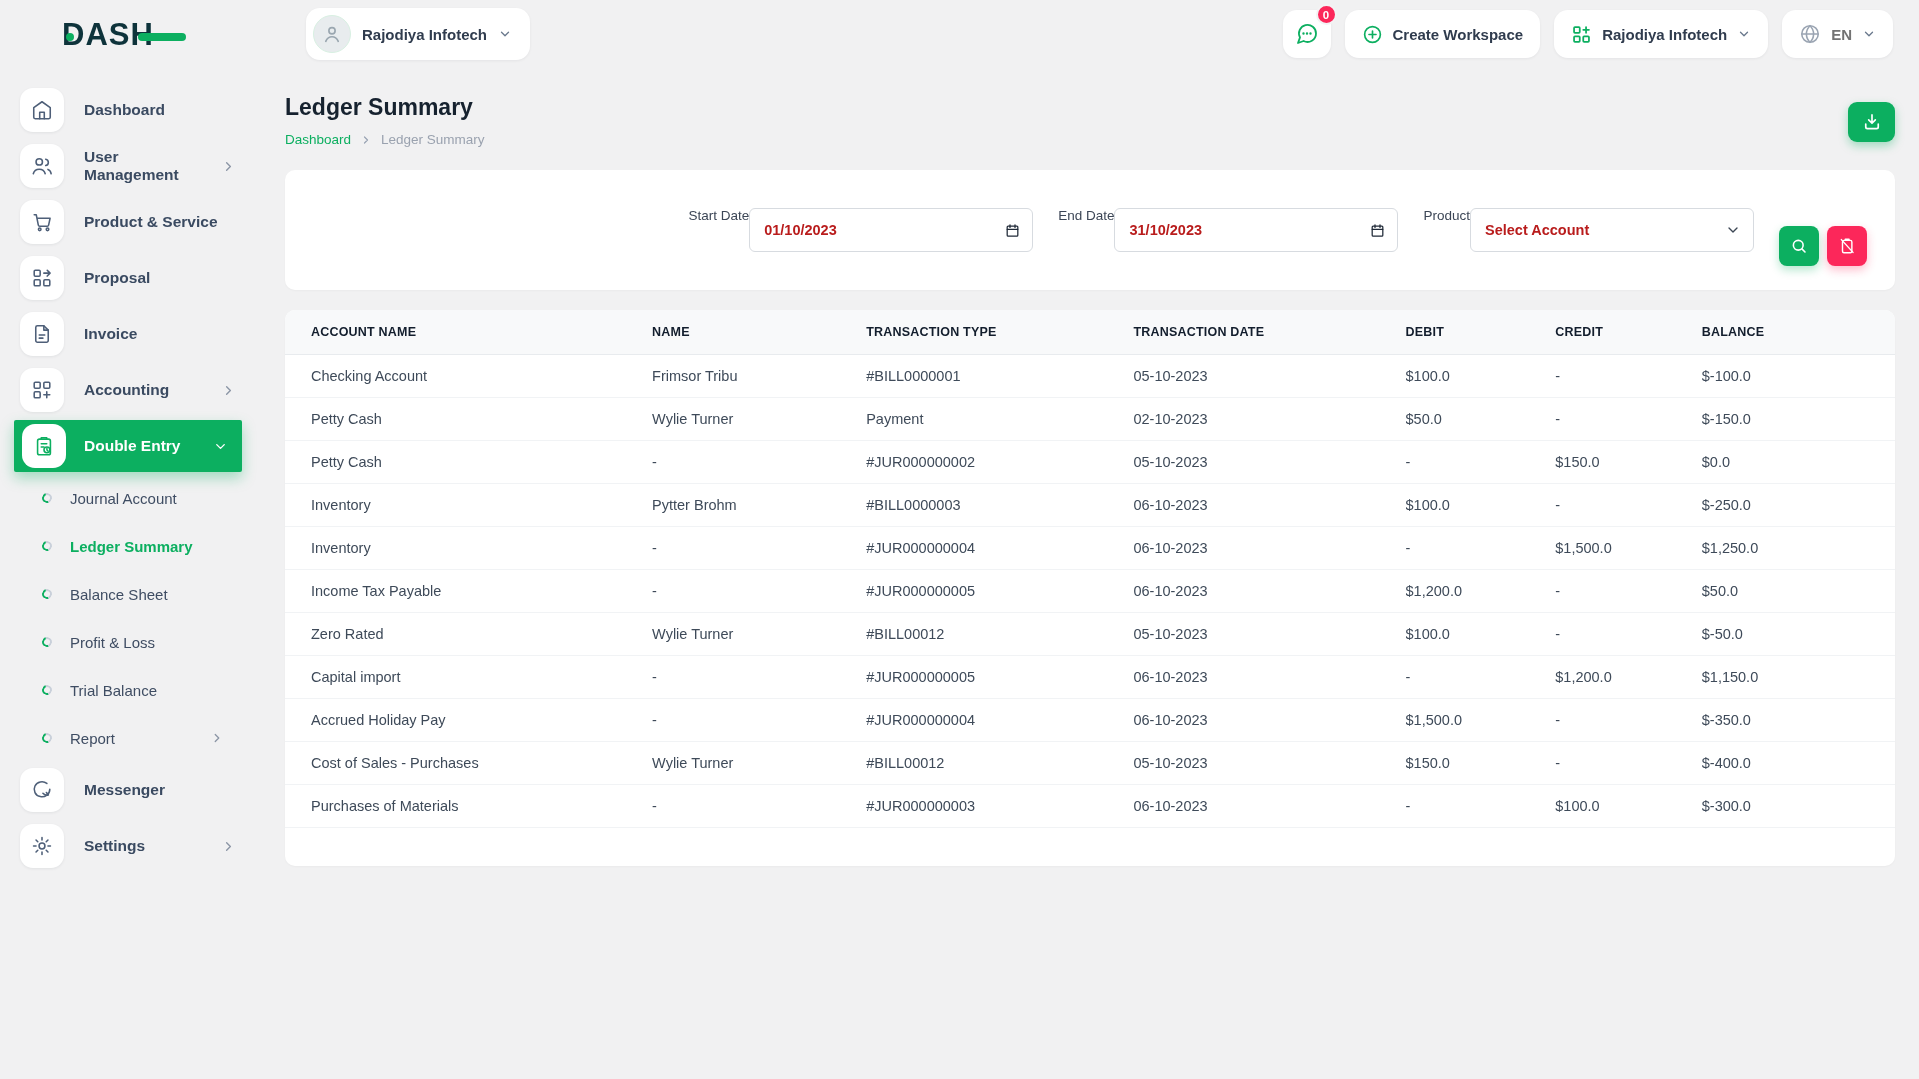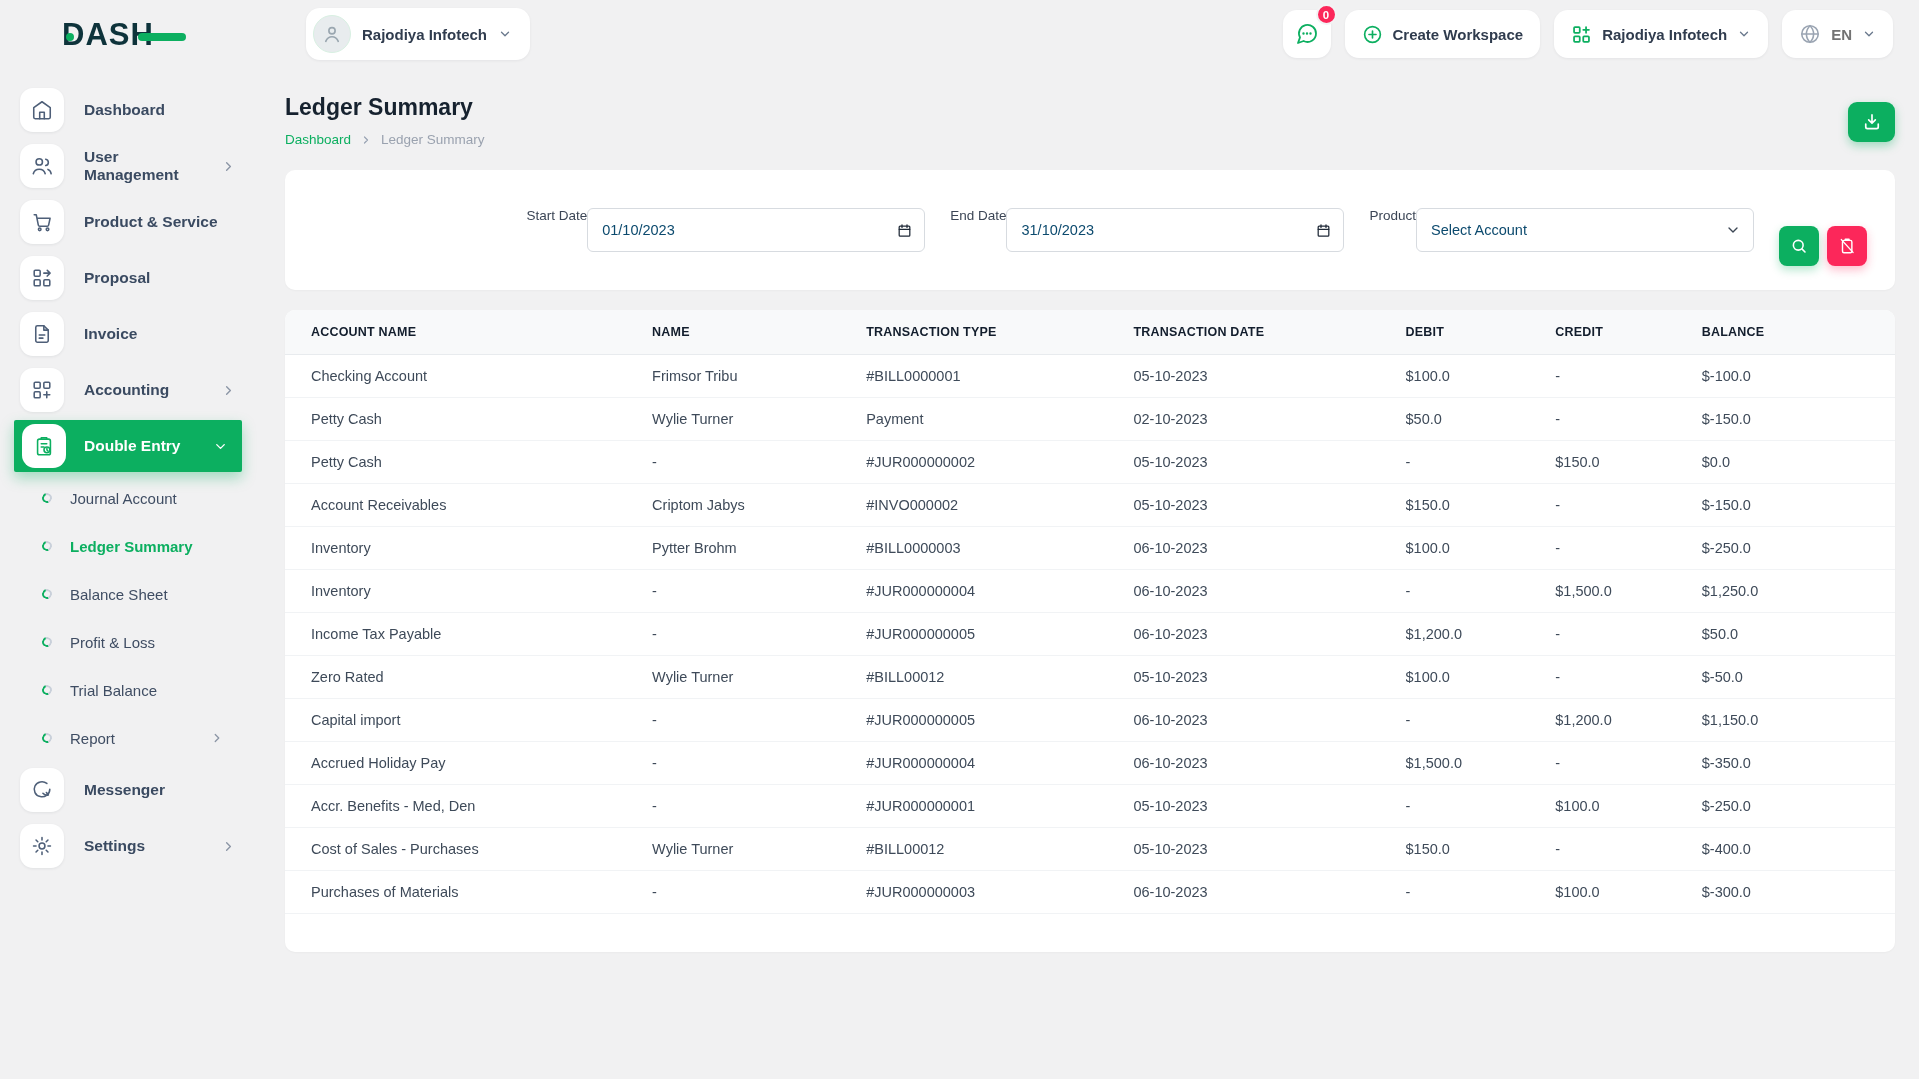--- a/index.html
+++ b/index.html
@@ -107,23 +107,23 @@
 
   
   .filter-card {
     margin-top:23px; height:120px; background:#fff; border-radius:10px;
     display:flex; align-items:center; justify-content:flex-end; gap:25px;
     padding-right:28px; box-shadow:0 1px 2px rgba(16,24,40,.03);
   }
   .field { display:flex; }
   .field-label { font-size:13.5px; font-weight:500; color:#3c4656; margin-bottom:9px; }
   .control {
-    width:338px; height:44px; border:1px solid #d7dbe0; border-radius:6px; background:#fff;
+    width:284px; height:44px; border:1px solid #d7dbe0; border-radius:6px; background:#fff;
     display:flex; align-items:center; justify-content:space-between;
-    padding:0 12px 0 14px; font-size:14.5px; color:#0c4a6e; cursor:pointer;
+    padding:0 12px 0 14px; font-size:14.5px; color:#b91c1c; cursor:pointer;font-weight:bold;
   }
   .control .ctl-icon { color:#1f2937; }
   .filter-actions { display:flex; gap:8px; margin-top:31px; }
   .btn-sq {
     width:40px; height:40px; border:0; border-radius:8px; color:#fff; cursor:pointer;
     display:flex; align-items:center; justify-content:center;
   }
   .btn-search { background:#0caf60; box-shadow:0 4px 10px rgba(12,175,96,.3); }
   .btn-reset { background:#fc275a; box-shadow:0 4px 10px rgba(252,39,90,.3); }
 
@@ -490,29 +490,20 @@
           <tr>
             <td>Petty Cash</td>
             <td>-</td>
             <td>#JUR000000002</td>
             <td>05-10-2023</td>
             <td>-</td>
             <td>$150.0</td>
             <td>$0.0</td>
           </tr>
           <tr>
-            <td>Account Receivables</td>
-            <td>Criptom Jabys</td>
-            <td>#INVO000002</td>
-            <td>05-10-2023</td>
-            <td>$150.0</td>
-            <td>-</td>
-            <td>$-150.0</td>
-          </tr>
-          <tr>
             <td>Inventory</td>
             <td>Pytter Brohm</td>
             <td>#BILL0000003</td>
             <td>06-10-2023</td>
             <td>$100.0</td>
             <td>-</td>
             <td>$-250.0</td>
           </tr>
           <tr>
             <td>Inventory</td>
@@ -553,29 +544,20 @@
           <tr>
             <td>Accrued Holiday Pay</td>
             <td>-</td>
             <td>#JUR000000004</td>
             <td>06-10-2023</td>
             <td>$1,500.0</td>
             <td>-</td>
             <td>$-350.0</td>
           </tr>
           <tr>
-            <td>Accr. Benefits - Med, Den</td>
-            <td>-</td>
-            <td>#JUR000000001</td>
-            <td>05-10-2023</td>
-            <td>-</td>
-            <td>$100.0</td>
-            <td>$-250.0</td>
-          </tr>
-          <tr>
             <td>Cost of Sales - Purchases</td>
             <td>Wylie Turner</td>
             <td>#BILL00012</td>
             <td>05-10-2023</td>
             <td>$150.0</td>
             <td>-</td>
             <td>$-400.0</td>
           </tr>
           <tr>
             <td>Purchases of Materials</td>

